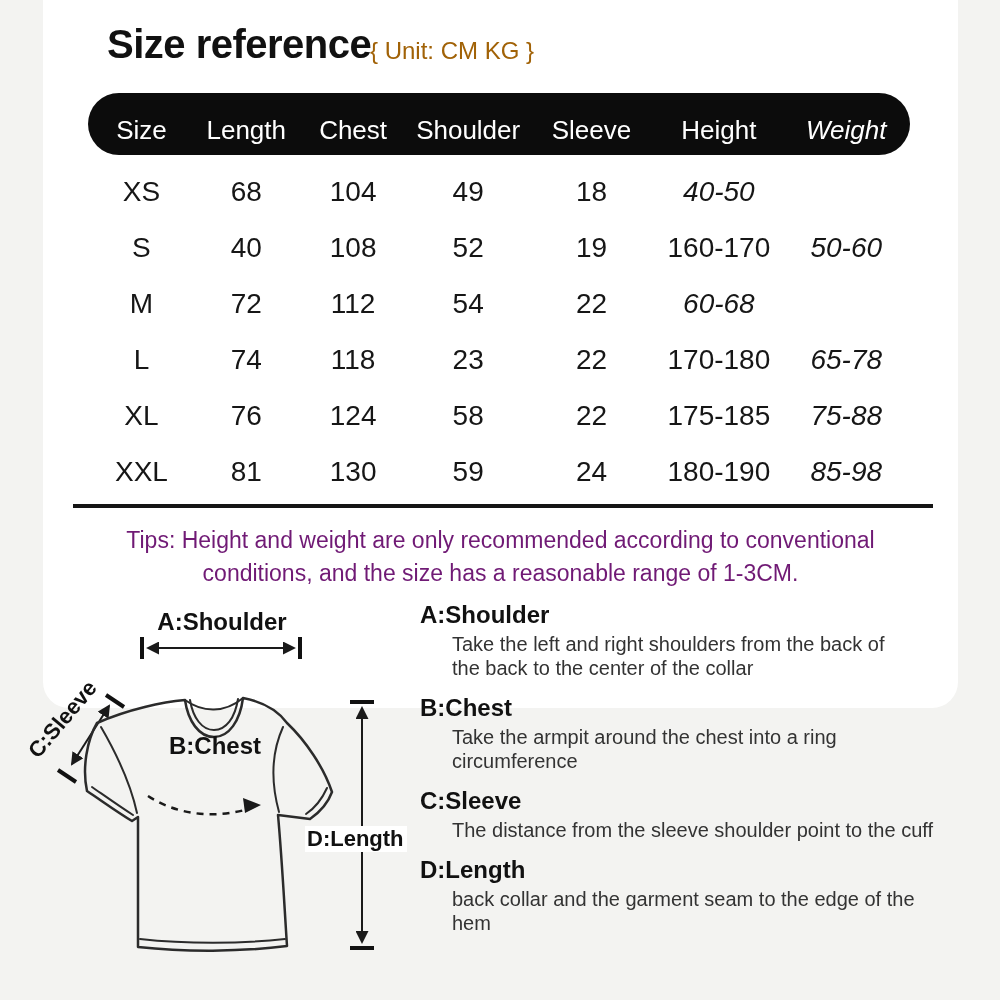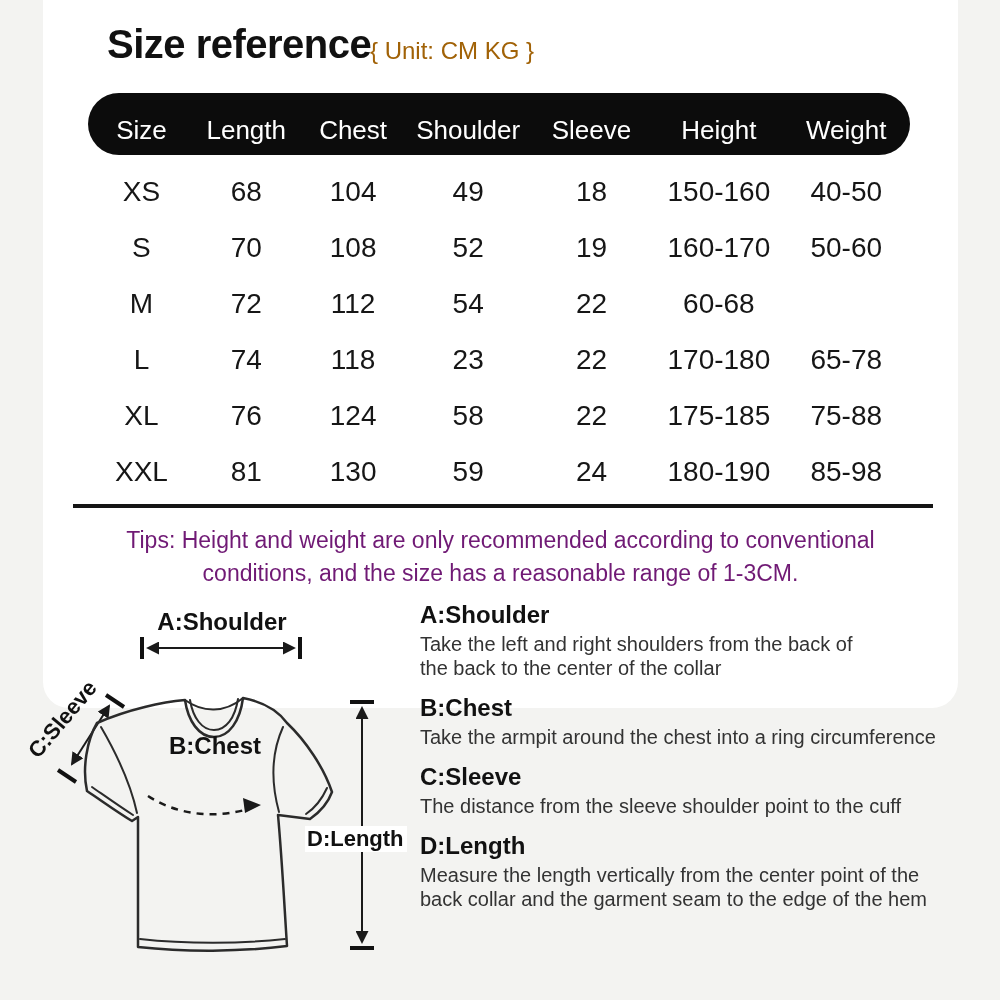--- a/index.html
+++ b/index.html
@@ -28,34 +28,34 @@
     border-radius:32px; display:flex; align-items:center;
     color:#ffffff; font-size:26px;
   }
   .tbody { position:absolute; left:45px; top:158px; width:822px; }
   .trow {
     display:flex; align-items:center; height:56px;
     font-size:28px; color:#161616;
   }
   .col { text-align:center;margin-top:12px; }
   .c0{width:13%;} .c1{width:12.5%;} .c2{width:13.5%;} .c3{width:14.5%;}
-  .c4{width:15.5%;} .c5{width:15.5%;} .c6{width:15.5%;}
+  .c4{width:15.5%;} .c5{width:15.5%;} .c6{width:15.5%;font-style:italic;}
   .divider {
     position:absolute; left:30px; top:504px; width:860px; height:4px;
     background:#151515;
   }
   .tips {
     position:absolute; left:0; top:524px; width:100%;
     text-align:center; font-size:23px; line-height:33px; color:#701a75;
   }
   .diagram-svg { position:absolute; left:0; top:600px; overflow:visible; }
   .guide { position:absolute; left:377px; top:602px; width:525px; }
   .guide-item { margin-bottom:15px; }
   .guide-h { font-size:24px; font-weight:bold; color:#111; margin-bottom:4px; line-height:26px; }
-  .guide-t { font-size:20px; line-height:24px; color:#333; }
+  .guide-t { font-size:20px; line-height:24px; color:#333;margin-left:32px; }
 </style>
 </head>
 <body>
 
 <div class="card">
 
   <div class="title">Size reference</div>
   <div class="unit">{ Unit: CM KG }</div>
 
   <div class="thead" style="background:#0c0c0c;">
@@ -68,26 +68,25 @@
     <div class="col c6">Weight</div>
   </div>
 
   <div class="tbody">
     <div class="trow">
       <div class="col c0">XS</div>
       <div class="col c1">68</div>
       <div class="col c2">104</div>
       <div class="col c3">49</div>
       <div class="col c4">18</div>
-      <div class="col c5">150-160</div>
       <div class="col c6">40-50</div>
     </div>
     <div class="trow">
       <div class="col c0">S</div>
-      <div class="col c1">70</div>
+      <div class="col c1">40</div>
       <div class="col c2">108</div>
       <div class="col c3">52</div>
       <div class="col c4">19</div>
       <div class="col c5">160-170</div>
       <div class="col c6">50-60</div>
     </div>
     <div class="trow">
       <div class="col c0">M</div>
       <div class="col c1">72</div>
       <div class="col c2">112</div>
@@ -192,18 +191,17 @@
     <div class="guide-item">
       <div class="guide-h">B:Chest</div>
       <div class="guide-t">Take the armpit around the chest into a ring circumference</div>
     </div>
     <div class="guide-item">
       <div class="guide-h">C:Sleeve</div>
       <div class="guide-t">The distance from the sleeve shoulder point to the cuff</div>
     </div>
     <div class="guide-item">
       <div class="guide-h">D:Length</div>
-      <div class="guide-t">Measure the length vertically from the center point of the</div>
       <div class="guide-t">back collar and the garment seam to the edge of the hem</div>
     </div>
   </div>
 
 </div>
 
 </body></html>

